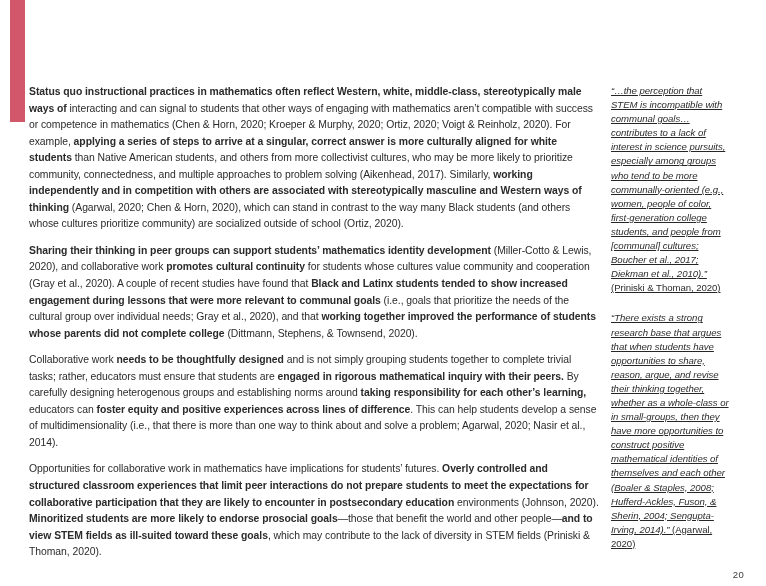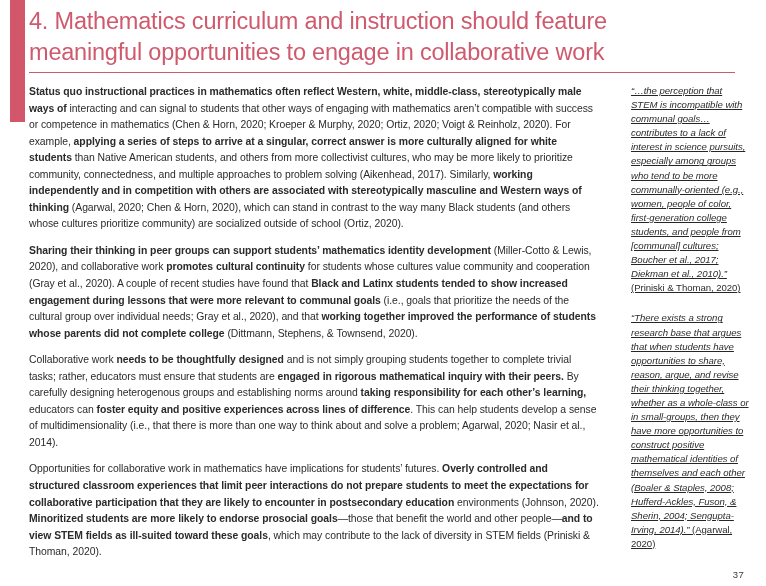--- a/index.html
+++ b/index.html
@@ -56,21 +56,20 @@
     margin-top: 1px;
   }
   
   .body-area {
     position: absolute;
     left: 29px;
     top: 84px;
     width: 710px;
     display: flex;
     align-items: flex-start;
-    gap: 20px;
   }
   .col-main {
     width: 578px;
     flex: 0 0 578px;
     padding-right: 8px;
     box-sizing: border-box;
   }
   .col-side {
     width: 124px;
     flex: 0 0 124px;
@@ -105,34 +104,29 @@
     letter-spacing: 0.3px;
   }
 </style>
 </head>
 <body>
 
 <div class="slide">
 
   <div class="accent-bar"></div>
 
-  <div class="title-block">
-    <h1 class="slide-title"><span>4. Mathematics curriculum and instruction should feature</span>
-<span>meaningful opportunities to engage in collaborative work</span></h1>
-    <div class="title-rule"></div>
-  </div>
 
   <div class="body-area">
     <div class="col-main" id="main-col">
         <p class="para"><b>Status quo instructional practices in mathematics often reflect Western, white, middle-class, stereotypically male ways of </b><span>interacting and can signal to students that other ways of engaging with mathematics aren’t compatible with success or competence in mathematics (Chen &amp; Horn, 2020; Kroeper &amp; Murphy, 2020; Ortiz, 2020; Voigt &amp; Reinholz, 2020). For example, </span><b> applying a series of steps to arrive at a singular, correct answer is more culturally aligned for white students </b><span>than Native American students, and others from more collectivist cultures, who may be more likely to prioritize community, connectedness, and multiple approaches to problem solving (Aikenhead, 2017). Similarly, </span><b> working independently and in competition with others are associated with stereotypically masculine and Western ways of thinking </b><span>(Agarwal, 2020; Chen &amp; Horn, 2020), which can stand in contrast to the way many Black students (and others whose cultures prioritize community) are socialized outside of school (Ortiz, 2020).</span></p>
         <p class="para"><b>Sharing their thinking in peer groups can support students’ mathematics identity development </b><span>(Miller-Cotto &amp; Lewis, 2020), and collaborative work </span><b>promotes cultural continuity </b><span>for students whose cultures value community and cooperation (Gray et al., 2020). A couple of recent studies have found that </span><b> Black and Latinx students tended to show increased engagement during lessons that were more relevant to communal goals </b><span>(i.e., goals that prioritize the needs of the cultural group over individual needs; Gray et al., 2020), and that </span><b>working together improved the performance of students whose parents did not complete college </b><span>(Dittmann, Stephens, &amp; Townsend, 2020).</span></p>
         <p class="para"><span>Collaborative work </span><b>needs to be thoughtfully designed </b><span>and is not simply grouping students together to complete trivial tasks; rather, educators must ensure that students are </span><b> engaged in rigorous mathematical inquiry with their peers. </b><span>By carefully designing heterogenous groups and establishing norms around </span><b>taking responsibility for each other’s learning, </b><span>educators can </span><b>foster equity and positive experiences across lines of difference</b><span>. This can help students develop a sense of multidimensionality (i.e., that there is more than one way to think about and solve a problem; Agarwal, 2020; Nasir et al., 2014).</span></p>
         <p class="para"><span>Opportunities for collaborative work in mathematics have implications for students’ futures. </span><b> Overly controlled and structured classroom experiences that limit peer interactions do not prepare students to meet the expectations for collaborative participation that they are likely to encounter in postsecondary education </b><span>environments (Johnson, 2020). </span><b> Minoritized students are more likely to endorse prosocial goals</b><span>—those that benefit the world and other people—</span><b>and to view STEM fields as ill-suited toward these goals</b><span>, which may contribute to the lack of diversity in STEM fields (Priniski &amp; Thoman, 2020).</span></p>
       </div>
     <div class="col-side" id="side-col">
         <p class="quote"><span>“…the perception that STEM is incompatible with communal goals… contributes to a lack of interest in science pursuits, especially among groups who tend to be more communally-oriented (e.g., women, people of color, first-generation college students, and people from [communal] cultures; Boucher et al., 2017; Diekman et al., 2010).” </span><span class="plain">(Priniski &amp; Thoman, 2020)</span></p>
         <p class="quote"><span>“There exists a strong research base that argues that when students have opportunities to share, reason, argue, and revise their thinking together, whether as a whole-class or in small-groups, then they have more opportunities to construct positive mathematical identities of themselves and each other (Boaler &amp; Staples, 2008; Hufferd-Ackles, Fuson, &amp; Sherin, 2004; Sengupta-Irving, 2014).” </span><span class="plain">(Agarwal, 2020)</span></p>
       </div>
   </div>
 
-  <div class="page-number">37</div>
+  <div class="page-number">20</div>
 
 </div>
 
 </body></html>

